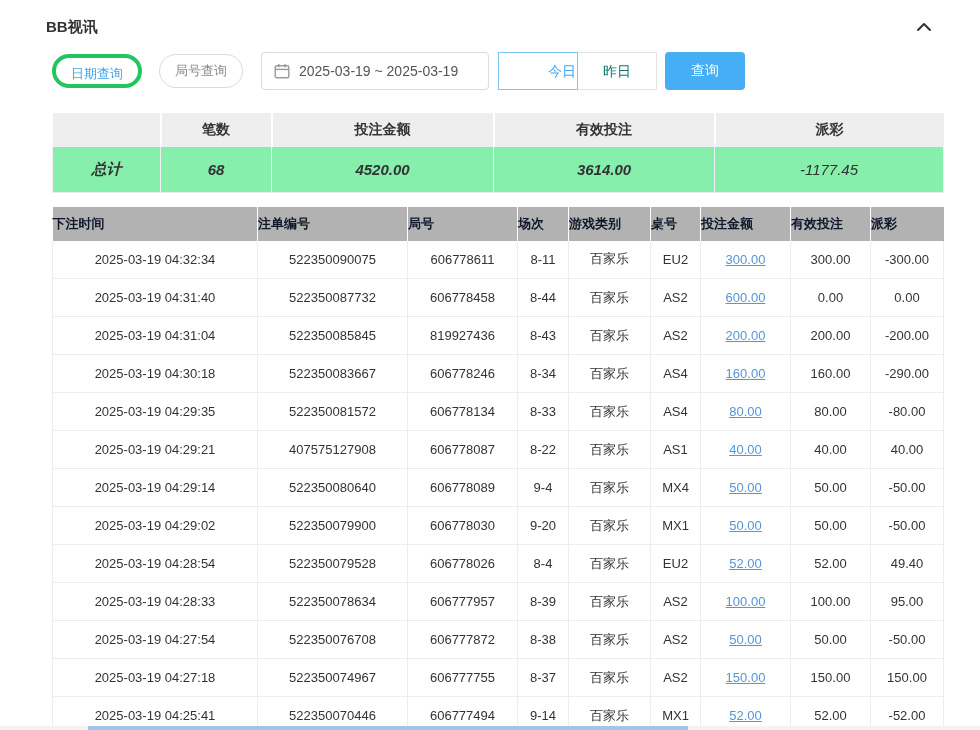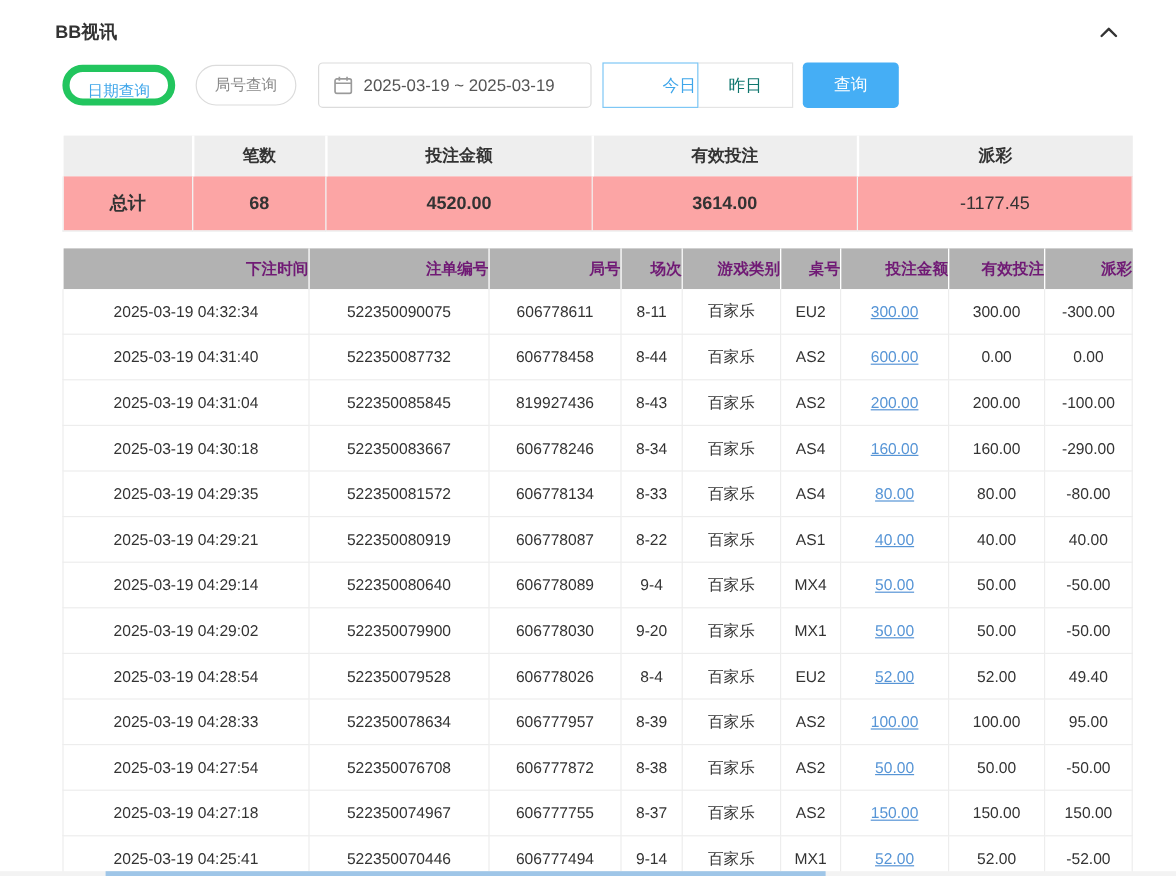--- a/index.html
+++ b/index.html
@@ -23,21 +23,21 @@
   }
   .page-title { font-size: 15px; font-weight: bold; color: #333; }
   .chevron-btn { cursor: pointer; display: flex; align-items: center; padding: 4px; }
 
   
   .filter-bar { margin: 8px 0 0 6px; display: flex; align-items: center; }
   .pill-btn {
     height: 34px; line-height: 32px; padding: 0 15px;
     border-radius: 17px; font-size: 13px; background: #fff; cursor: pointer;
   }
-  .pill-blue { border: 6px solid #22c55e; color: #3fa6ea; }
+  .pill-blue { border: 4px solid #22c55e; color: #3fa6ea; }
   .pill-gray { border: 1px solid #dcdcdc; color: #8a8a8a; margin-left: 17px; }
   .date-box {
     margin-left: 18px; width: 228px; height: 38px;
     border: 1px solid #dcdcdc; border-radius: 4px;
     display: flex; align-items: center; padding: 0 12px;
     font-size: 14px; color: #555; cursor: pointer; background: #fff;
   }
   .date-box .cal { margin-right: 9px; display: flex; }
   .seg-group { display: flex; margin-left: 9px; }
   .seg {
@@ -57,32 +57,32 @@
   table { border-collapse: collapse; table-layout: fixed; margin-left: 6px; }
 
   
   .summary-table { margin-top: 23px; width: 891px; }
   .summary-table th {
     background: #eeeeee; height: 34px; font-size: 14px; font-weight: bold;
     color: #333; text-align: center; border-right: 2px solid #fff;
   }
   .summary-table th:last-child { border-right: none; }
   .summary-table td {
-    height: 45px; background: #fca5a5; text-align: center;
+    height: 45px; background: #86efac; text-align: center;
     font-size: 15px; font-weight: bold; color: #333;
-    border-bottom: 1px solid #eaeaea; border-right: 1px solid #f1f1f1;
+    border-bottom: 1px solid #eaeaea; border-right: 1px solid #f1f1f1; font-style: italic;
   }
   .summary-table td:first-child { border-left: 1px solid #f1f1f1; }
   .summary-table td.payout-val { font-weight: normal; }
 
   
   .bet-table { margin-top: 14px; width: 891px; }
   .bet-table th {
-    background: #b2b2b2; color: #701a75; height: 34px; font-size: 13px;
-    font-weight: bold; text-align: right; border-right: 1px solid #fff;
+    background: #b2b2b2; color: #0f172a; height: 34px; font-size: 13px;
+    font-weight: bold; text-align: left; border-right: 1px solid #fff;
   }
   .bet-table th:last-child { border-right: none; }
   .bet-table td {
     height: 38px; background: #fff; text-align: center; font-size: 13px;
     color: #333; border-bottom: 1px solid #ededed; border-right: 1px solid #ededed;
     overflow: hidden; white-space: nowrap;
   }
   .bet-table td:first-child { border-left: 1px solid #ededed; }
   .bet-link { color: #5795d6; text-decoration: underline; cursor: pointer; }
   .neg { color: #f56c6c; }
@@ -204,21 +204,21 @@
         </tr>
         <tr>
           <td>2025-03-19 04:31:04</td>
           <td>522350085845</td>
           <td>819927436</td>
           <td>8-43</td>
           <td>百家乐</td>
           <td>AS2</td>
           <td><a class="bet-link">200.00</a></td>
           <td>200.00</td>
-          <td class="neg">-100.00</td>
+          <td class="neg">-200.00</td>
         </tr>
         <tr>
           <td>2025-03-19 04:30:18</td>
           <td>522350083667</td>
           <td>606778246</td>
           <td>8-34</td>
           <td>百家乐</td>
           <td>AS4</td>
           <td><a class="bet-link">160.00</a></td>
           <td>160.00</td>
@@ -230,21 +230,21 @@
           <td>606778134</td>
           <td>8-33</td>
           <td>百家乐</td>
           <td>AS4</td>
           <td><a class="bet-link">80.00</a></td>
           <td>80.00</td>
           <td class="neg">-80.00</td>
         </tr>
         <tr>
           <td>2025-03-19 04:29:21</td>
-          <td>522350080919</td>
+          <td>407575127908</td>
           <td>606778087</td>
           <td>8-22</td>
           <td>百家乐</td>
           <td>AS1</td>
           <td><a class="bet-link">40.00</a></td>
           <td>40.00</td>
           <td>40.00</td>
         </tr>
         <tr>
           <td>2025-03-19 04:29:14</td>

